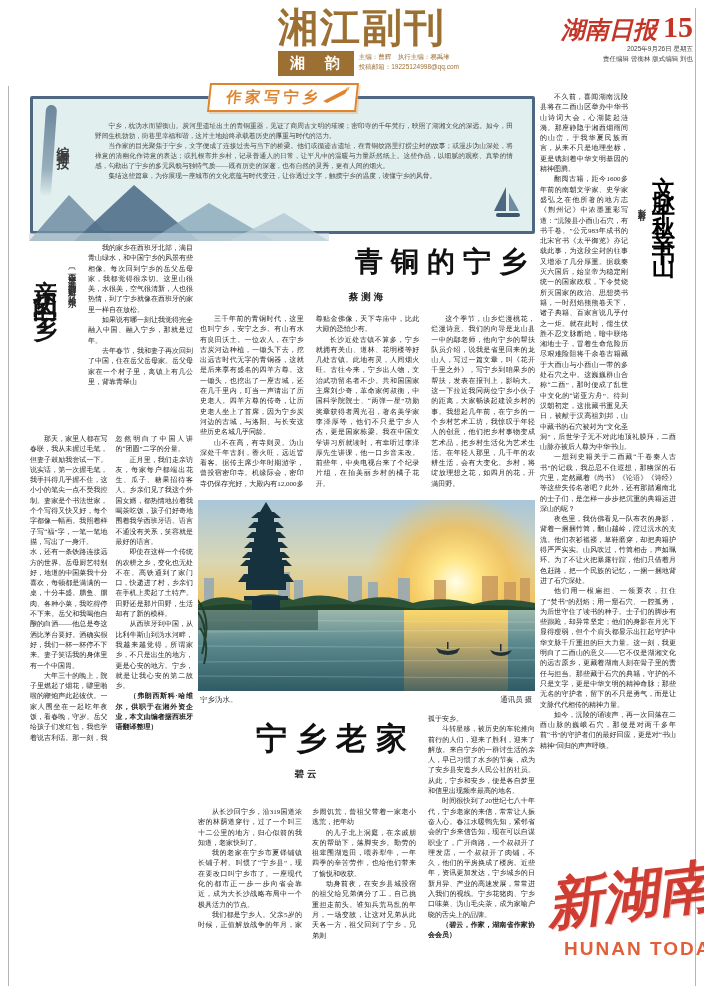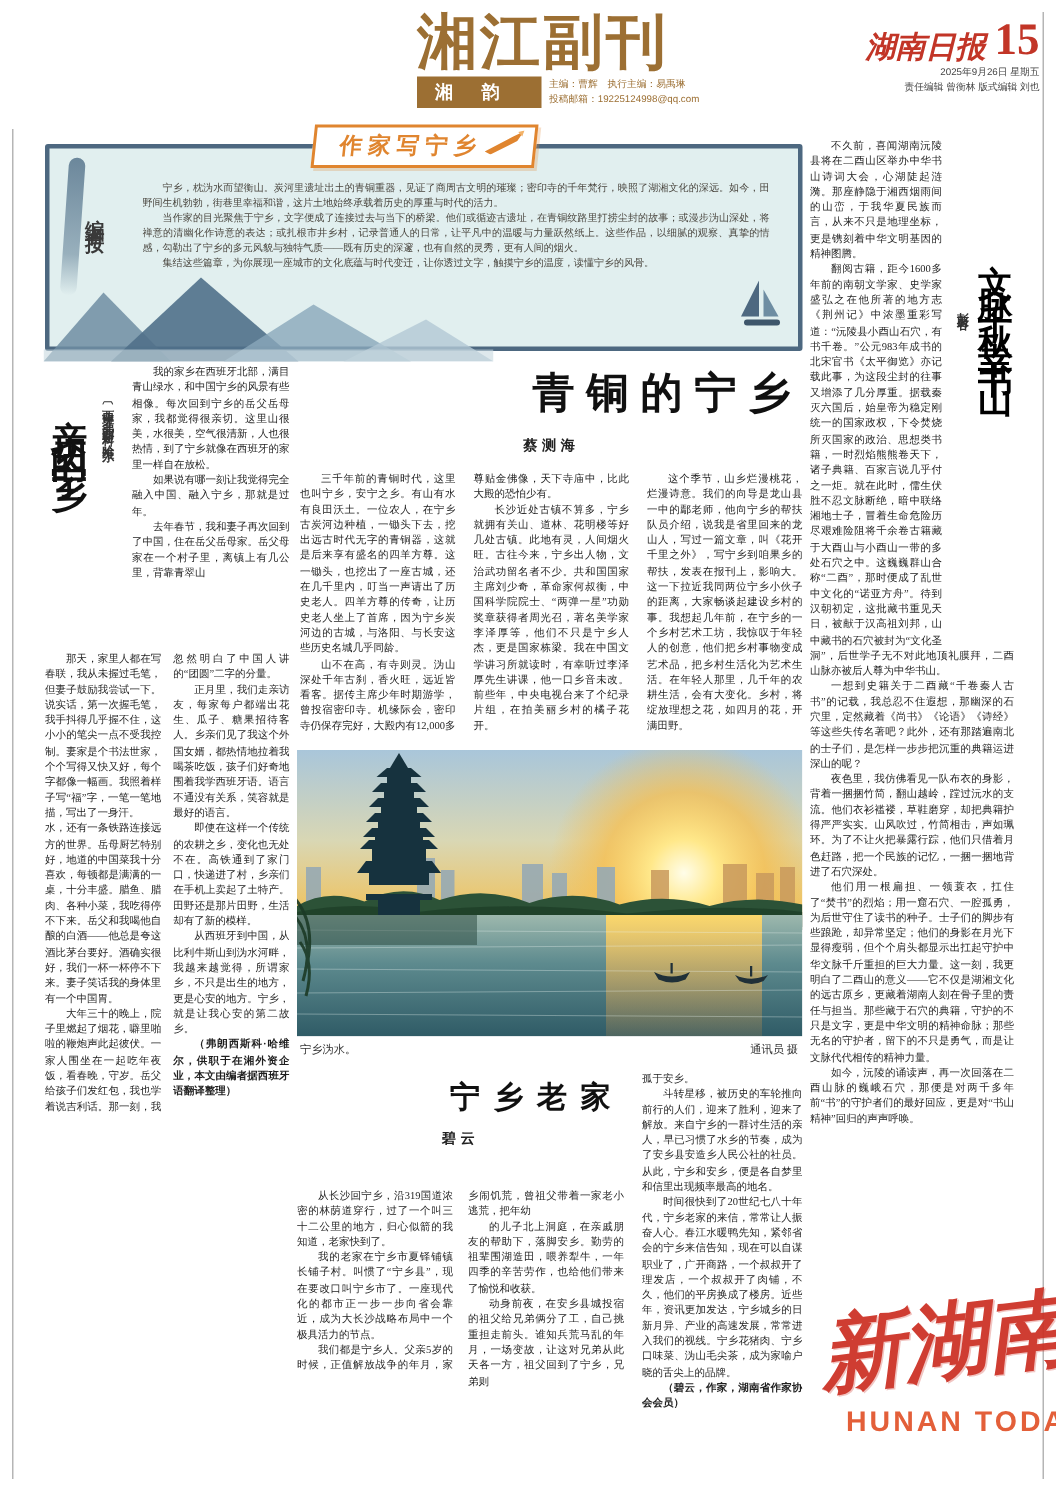--- a/index.html
+++ b/index.html
@@ -9,25 +9,25 @@
   }
   .abs{position:absolute;}
   
   .edge{background:#b5b5b5;width:1px;}
   
   .masthead-script{
     font-size:40px;font-weight:bold;color:#9c6f33;
     letter-spacing:2px;line-height:1;white-space:nowrap;
   }
   .xiangyun-box{
-    background:#9c6f33;color:#fff;font-weight:bold;font-size:12px;
-    letter-spacing:8px;padding:4px 20px 4px 12px;display:inline-block;line-height:1.1;
+    background:#9c6f33;color:#fff;font-weight:bold;font-size:15px;
+    letter-spacing:8px;padding:4px 6px 4px 12px;display:inline-block;line-height:1.1;
   }
   .masthead-lines{font-size:6.5px;color:#9c6f33;line-height:1.55;font-family:"Liberation Sans",sans-serif;}
-  .paper-script{font-size:20px;font-weight:bold;font-style:italic;color:#c23527;white-space:nowrap;line-height:1;}
+  .paper-script{font-size:24px;font-weight:bold;font-style:italic;color:#c23527;white-space:nowrap;line-height:1;}
   .page-no{font-size:30px;font-weight:bold;color:#c23527;font-family:"Liberation Serif",serif;line-height:1;}
   .dateline{font-size:6.5px;color:#444;text-align:right;line-height:1.6;font-family:"Liberation Sans",sans-serif;}
   
   .feature-box{
     background:#e1efef;border:3px solid #4d6880;border-radius:2px;overflow:visible;
   }
   .feature-badge{
     position:absolute;left:50%;top:-16px;transform:translateX(-50%) skewX(-6deg);
     background:#fff;border:2px solid #e0852f;padding:3px 34px 3px 16px;
     font-size:15px;font-weight:bold;color:#e0852f;letter-spacing:4px;white-space:nowrap;
@@ -264,21 +264,21 @@
       <path d="M-2,110 q14,16 6,44"></path>
       <path d="M2,128 q10,14 4,36"></path>
     </g>
   </svg>
 </div>
 <div class="abs caption" style="left:200px;top:695px;">宁乡沩水。</div>
 <div class="abs caption" style="right:172px;top:695px;text-align:center;">通讯员 摄</div>
 
 <div class="abs" style="left:198px;top:714px;width:337px;height:272px;display:flex;gap:12px;overflow:hidden;">
   <div style="width:218px;">
-    <div class="ctitle" style="font-size:20px;letter-spacing:9px;margin-top:4px;">宁乡老家</div>
+    <div class="ctitle" style="font-size:31px;letter-spacing:9px;margin-top:4px;">宁乡老家</div>
     <div class="cauthor" style="margin-top:8px;">碧云</div>
     <div class="bodytext cols2" style="margin-top:26px;height:205px;overflow:hidden;column-gap:10px;">
       <p>从长沙回宁乡，沿319国道浓密的林荫道穿行，过了一个叫三十二公里的地方，归心似箭的我知道，老家快到了。</p>
       <p>我的老家在宁乡市夏铎铺镇长铺子村。叫惯了“宁乡县”，现在要改口叫宁乡市了。一座现代化的都市正一步一步向省会靠近，成为大长沙战略布局中一个极具活力的节点。</p>
       <p>我们都是宁乡人。父亲5岁的时候，正值解放战争的年月，家乡闹饥荒，曾祖父带着一家老小逃荒，把年幼</p>
       <p>的儿子北上洞庭，在亲戚朋友的帮助下，落脚安乡。勤劳的祖辈围湖造田，喂养犁牛，一年四季的辛苦劳作，也给他们带来了愉悦和收获。</p>
       <p>动身前夜，在安乡县城投宿的祖父给兄弟俩分了工，自己挑重担走前头。谁知兵荒马乱的年月，一场变故，让这对兄弟从此天各一方，祖父回到了宁乡，兄弟则</p>
     </div>
   </div>
   <div class="bodytext" style="width:107px;height:270px;overflow:hidden;">

